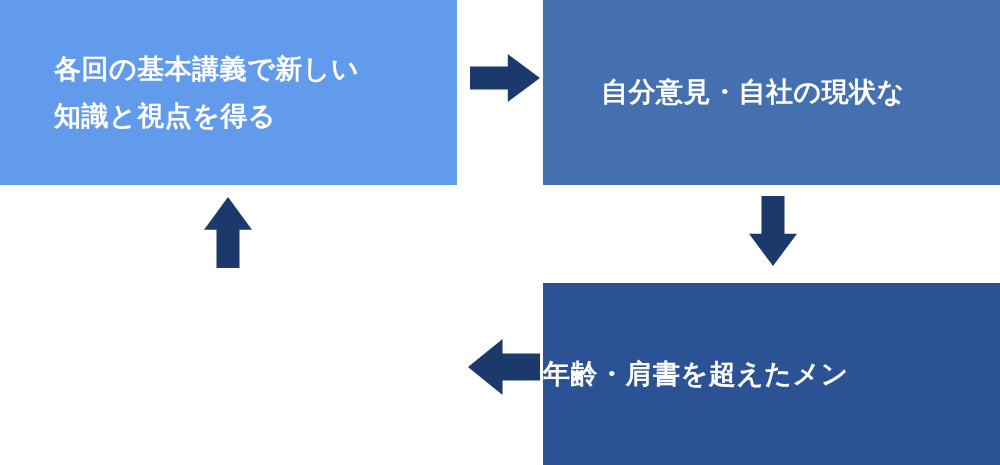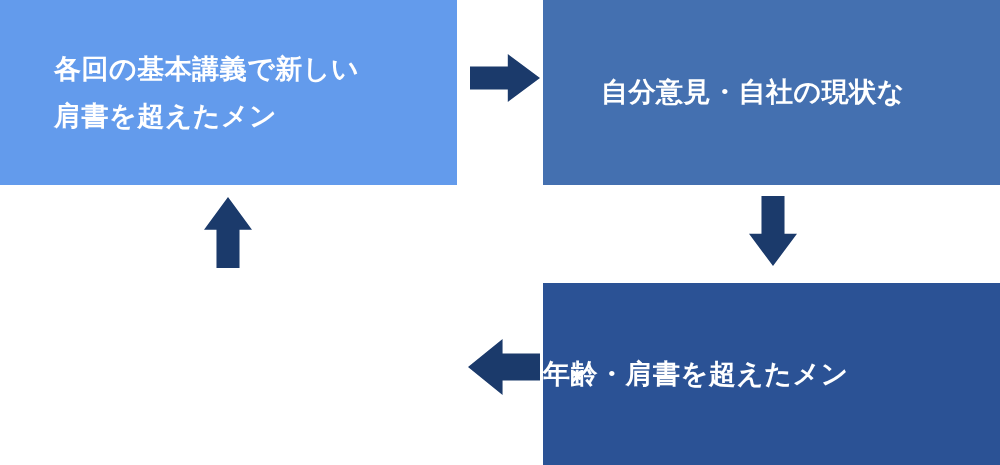--- a/index.html
+++ b/index.html
@@ -79,21 +79,21 @@
     clip-path: polygon(50% 0%, 100% 46%, 74% 46%, 74% 100%, 26% 100%, 26% 46%, 0% 46%);
   }
 </style>
 </head>
 <body style="background: rgb(255, 255, 255);">
 
 <div id="canvas">
 
   <div class="box" id="box-top-left" style="background: rgb(99, 155, 236);">
     <div class="line">各回の基本講義で新しい</div>
-    <div class="line">肩書を超えたメン</div>
+    <div class="line">知識と視点を得る</div>
   </div>
 
   <div class="box" id="box-top-right" style="background: rgb(68, 112, 176);">
     <div class="line">自分意見・自社の現状な</div>
   </div>
 
   <div class="box" id="box-bottom-right" style="background: rgb(43, 82, 149);">
     <div class="line">年齢・肩書を超えたメン</div>
   </div>
 

